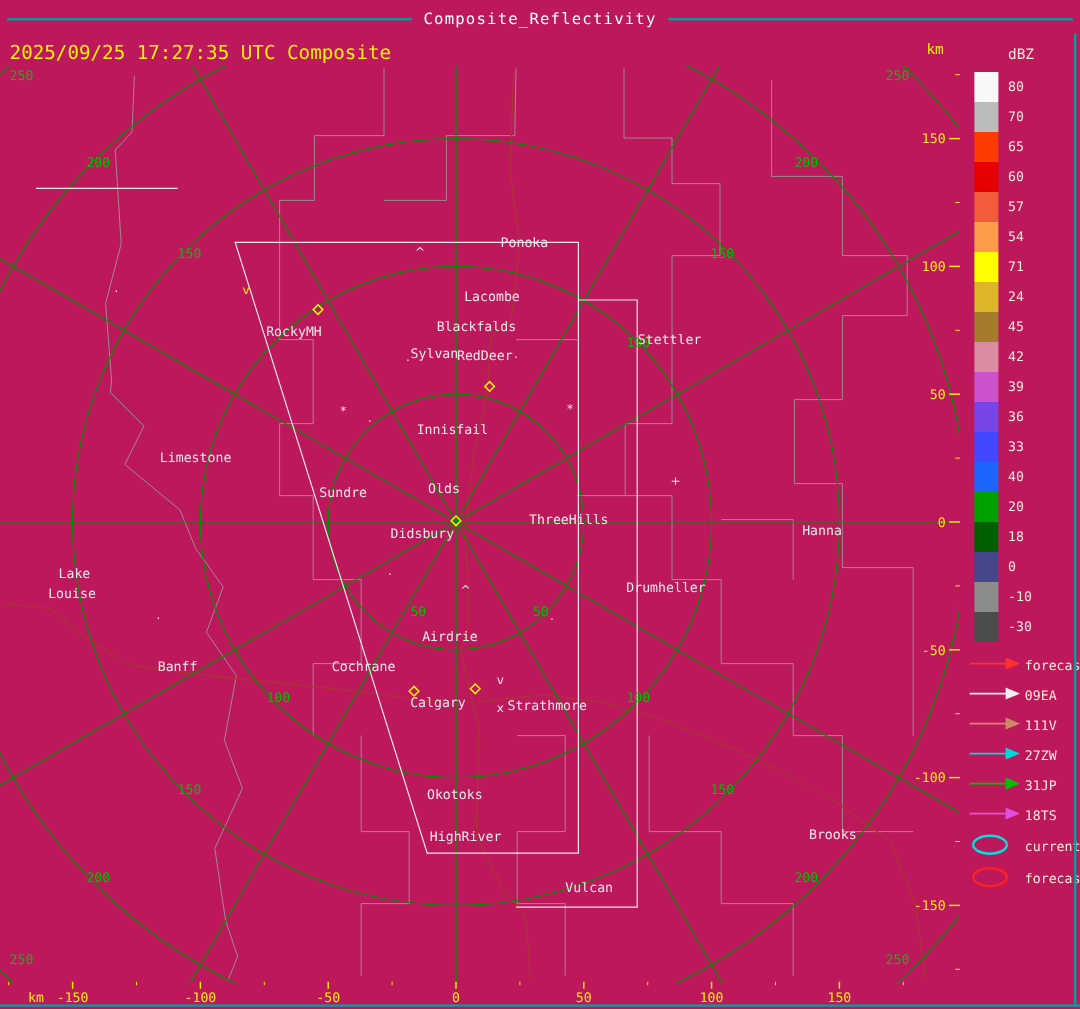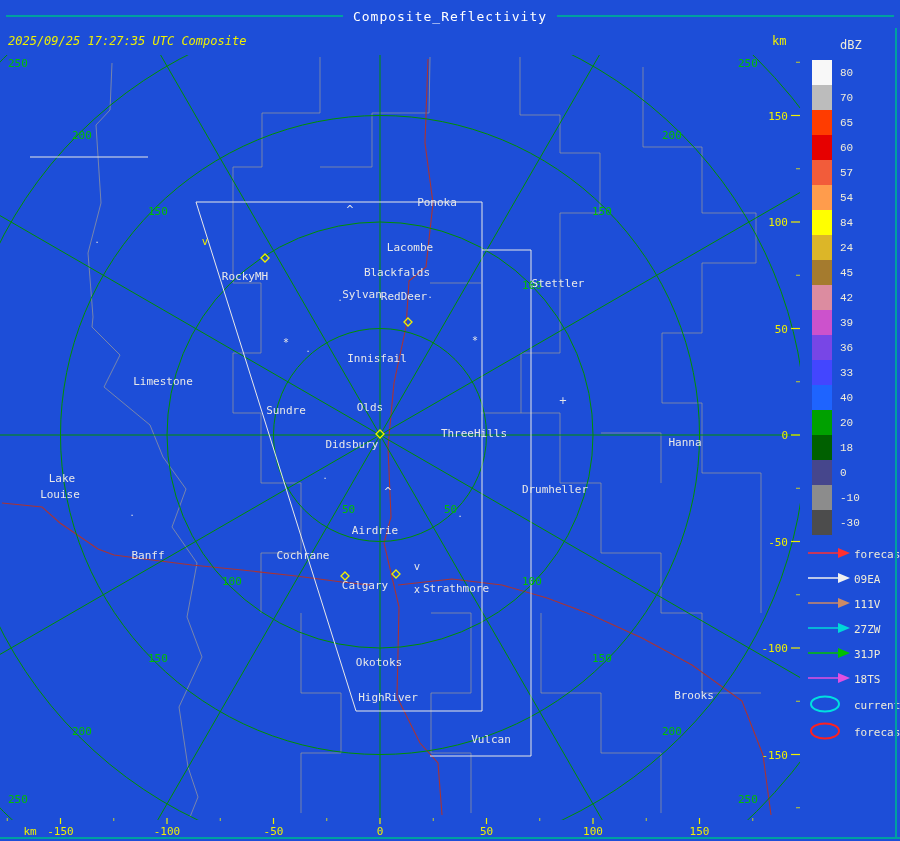--- a/index.html
+++ b/index.html
@@ -1,27 +1,27 @@
 <!DOCTYPE html>
 <html><head>
 <meta charset="utf-8">
 <style>
   html,body{margin:0;padding:0;background:#000;}
-  .screen{position:relative;width:900px;height:841px;background:#1d4ed8;overflow:hidden;
+  .screen{position:relative;width:900px;height:841px;background:#be185d;overflow:hidden;
           font-family:"DejaVu Sans Mono",monospace;}
   #titlebar{position:absolute;left:6px;top:8px;width:888px;height:16px;display:flex;align-items:center;gap:10px;}
   .titleline{flex:1;height:2px;background:#00a0a0;}
   #page-title{color:#ffffff;font-size:13px;letter-spacing:1px;white-space:nowrap;}
-  #timestamp{position:absolute;left:8px;top:34px;color:#f0f000;font-size:12px;font-style:italic;}
+  #timestamp{position:absolute;left:8px;top:34px;color:#f0f000;font-size:16px;}
   #km-top{position:absolute;left:772px;top:34px;color:#f0f000;font-size:12px;}
   #map{position:absolute;left:0;top:55px;width:800px;height:765px;text-decoration:underline;}
   #bottom-axis{position:absolute;left:0;top:818px;width:800px;height:22px;}
   #panel{position:absolute;left:800px;top:28px;width:100px;height:810px;color:#f0ecd8;}
   #dbz-title{position:absolute;left:40px;top:10px;font-size:12px;}
-  #colorbar{position:absolute;left:12px;top:32px;font-family:Liberation Mono, monospace;}
+  #colorbar{position:absolute;left:12px;top:32px;}
   .cb-row{display:flex;align-items:center;height:25px;}
   .cb-swatch{width:20px;height:25px;flex:0 0 20px;}
   .cb-label{margin-left:8px;font-size:11px;}
   #legend{position:absolute;left:6px;top:514px;}
   .lg-row{display:flex;align-items:center;height:25px;}
   .lg-row.tall{height:27px;}
   .lg-icon{width:48px;flex:0 0 48px;}
   .lg-label{font-size:11px;}
   #frame-right{position:absolute;left:895px;top:28px;width:2px;height:810px;background:#00a0a0;}
   #frame-bottom{position:absolute;left:0;top:837px;width:900px;height:2px;background:#00a0a0;}
@@ -252,21 +252,21 @@
         <div class="cb-row">
           <div class="cb-swatch" style="background: rgb(242, 92, 58);"></div>
           <span class="cb-label">57</span>
         </div>
         <div class="cb-row">
           <div class="cb-swatch" style="background: rgb(255, 156, 76);"></div>
           <span class="cb-label">54</span>
         </div>
         <div class="cb-row">
           <div class="cb-swatch" style="background: rgb(255, 255, 0);"></div>
-          <span class="cb-label">84</span>
+          <span class="cb-label">71</span>
         </div>
         <div class="cb-row">
           <div class="cb-swatch" style="background: rgb(220, 182, 40);"></div>
           <span class="cb-label">24</span>
         </div>
         <div class="cb-row">
           <div class="cb-swatch" style="background: rgb(165, 123, 46);"></div>
           <span class="cb-label">45</span>
         </div>
         <div class="cb-row">

